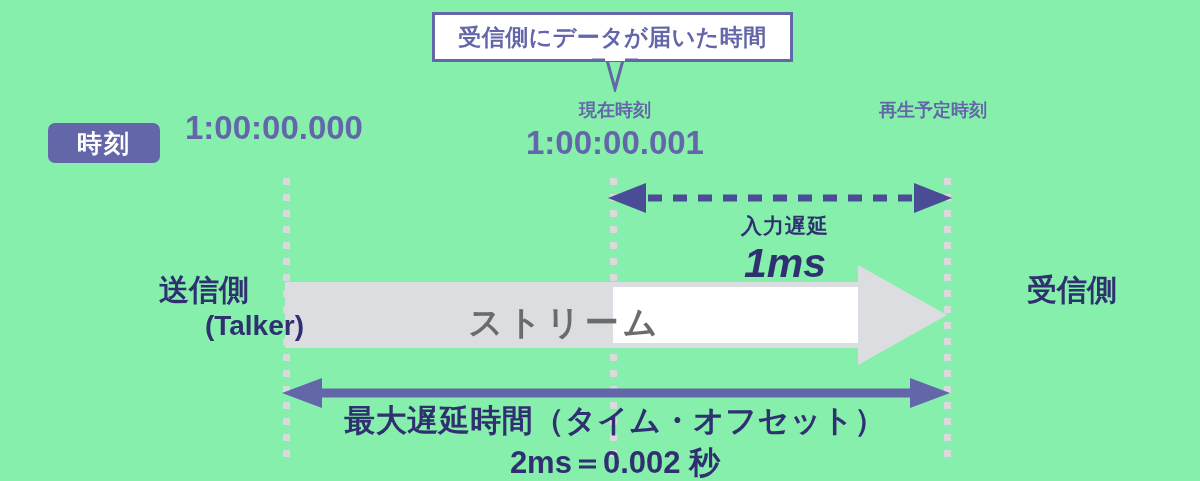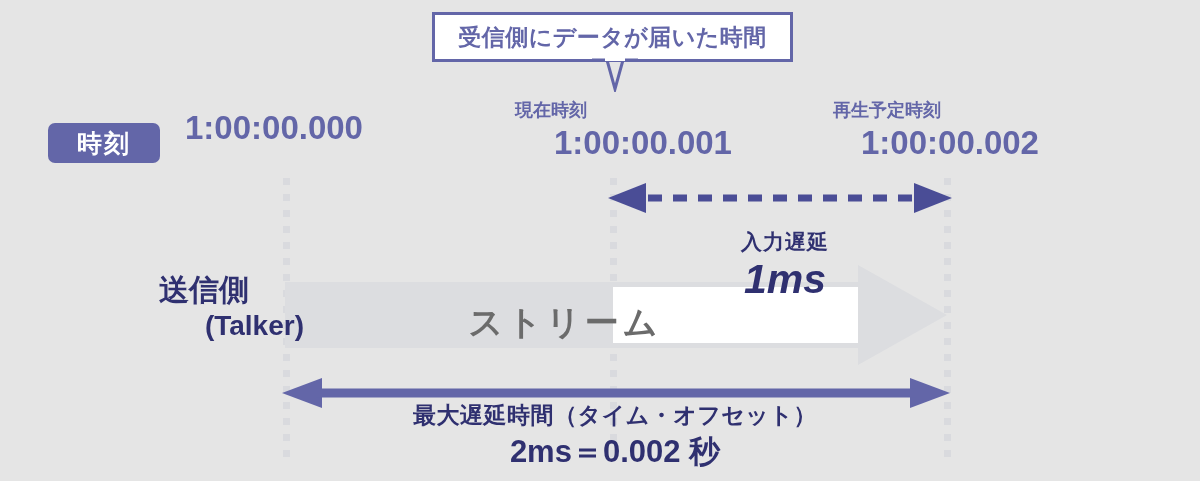--- a/index.html
+++ b/index.html
@@ -7,21 +7,21 @@
     padding: 0;
     background: #ffffff;
   }
   body {
     font-family: "Liberation Sans", "DejaVu Sans", sans-serif;
   }
   #diagram {
     position: relative;
     width: 1200px;
     height: 481px;
-    background: #e5e5e5;
+    background: #86efac;
     overflow: hidden;
   }
 
   
   .bubble {
     position: absolute;
     left: 432px;
     top: 12px;
     width: 361px;
     height: 50px;
@@ -71,24 +71,25 @@
     color: #6366a8;
     white-space: nowrap;
     text-align: center;
   }
   .time-cap {
     position: absolute;
     font-size: 18px;
     font-weight: bold;
     color: #6366a8;
     white-space: nowrap;
+    text-align: center;
   }
   #t0-val { left: 185px; top: 109px; }
   #t1-cap { left: 515px; top: 98px; width: 200px; }
-  #t1-val { left: 543px; top: 124px; width: 200px; }
+  #t1-val { left: 515px; top: 124px; width: 200px; }
   #t2-cap { left: 833px; top: 98px; width: 200px; }
   #t2-val { left: 850px; top: 124px; width: 200px; }
 
   
   .guide {
     position: absolute;
     top: 178px;
     width: 7px;
     height: 280px;
     background-image: linear-gradient(#d9dade 7px, rgba(0,0,0,0) 7px);
@@ -141,29 +142,29 @@
   #arr-total  { left: 282px; top: 378px; }
 
   .meas-label {
     position: absolute;
     text-align: center;
     color: #2f3070;
     font-weight: bold;
     white-space: nowrap;
   }
   #lbl-input {
-    left: 620px; top: 228px; width: 330px; text-align: center;
+    left: 620px; top: 212px; width: 330px; text-align: center;
   }
   #lbl-input .line1 { font-size: 21px; display: block; letter-spacing: 1px; }
   #lbl-input .line2 { font-size: 41px; display: block; font-style: italic; }
 
   #lbl-total {
     left: 285px; top: 400px; width: 660px;
   }
-  #lbl-total .line1 { font-size: 23px; display: block; letter-spacing: 0.5px; }
+  #lbl-total .line1 { font-size: 31px; display: block; letter-spacing: 0.5px; }
   #lbl-total .line2 { font-size: 31px; display: block; }
 </style>
 </head>
 <body>
 
 <div id="diagram">
 
   <div class="bubble">
     <span class="bubble-text">受信側にデータが届いた時間</span>
   </div>
@@ -172,37 +173,37 @@
     <rect x="13" y="0" width="20" height="3" fill="#ffffff"></rect>
   </svg>
 
   <div class="time-badge">時刻</div>
   <div class="time-val" id="t0-val">1:00:00.000</div>
 
   <div class="time-cap" id="t1-cap">現在時刻</div>
   <div class="time-val" id="t1-val">1:00:00.001</div>
 
   <div class="time-cap" id="t2-cap">再生予定時刻</div>
-  <div class="time-val" id="t2-val">1:00:00.002</div>
 
   <div class="guide" id="guide-left"></div>
   <div class="guide" id="guide-mid"></div>
   <div class="guide" id="guide-right"></div>
 
   <svg class="stream-wrap" viewBox="0 0 662 100">
     <polygon points="0,17 573,17 573,0 662,50 573,100 573,83 0,83" fill="#dcdde0"></polygon>
     <rect x="328" y="22" width="245" height="56" fill="#ffffff"></rect>
   </svg>
   <div class="stream-label">ストリーム</div>
 
   <div class="endpoint" id="ep-talker">
     <span class="jp">送信側</span>
     <span class="en">(Talker)</span>
   </div>
   <div class="endpoint" id="ep-listener">
+    <span class="jp">受信側</span>
   </div>
 
   <svg class="arrow-svg" id="arr-input" width="344" height="30" viewBox="0 0 344 30">
     <polygon points="0,15 38,0 38,30" fill="#4a4d96"></polygon>
     <polygon points="344,15 306,0 306,30" fill="#4a4d96"></polygon>
     <line x1="40" y1="15" x2="306" y2="15" stroke="#4a4d96" stroke-width="7" stroke-dasharray="14 11"></line>
   </svg>
   <div class="meas-label" id="lbl-input">
     <span class="line1">入力遅延</span>
     <span class="line2">1ms</span>

